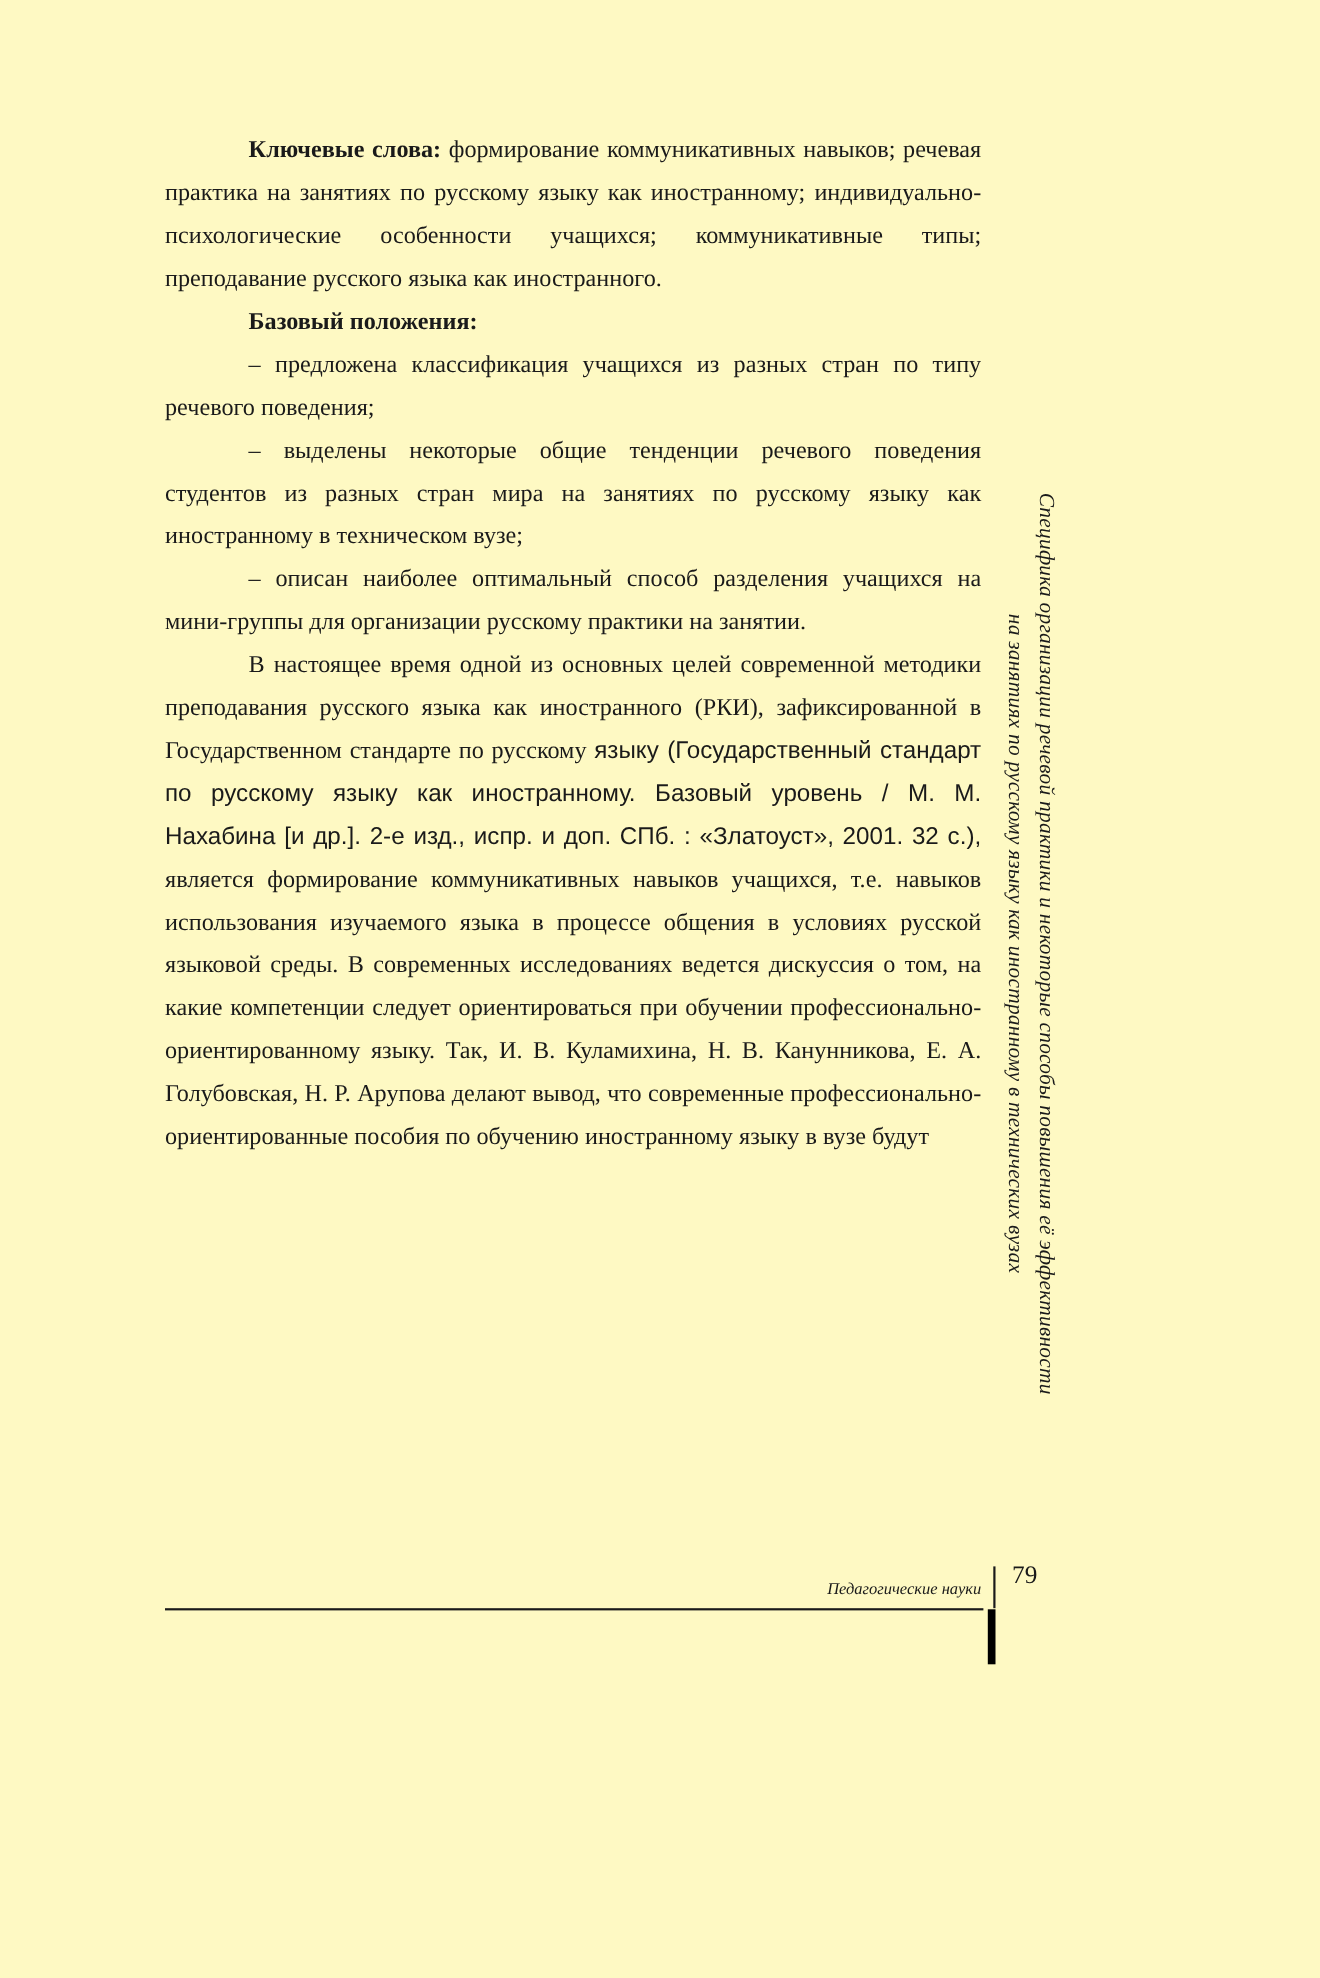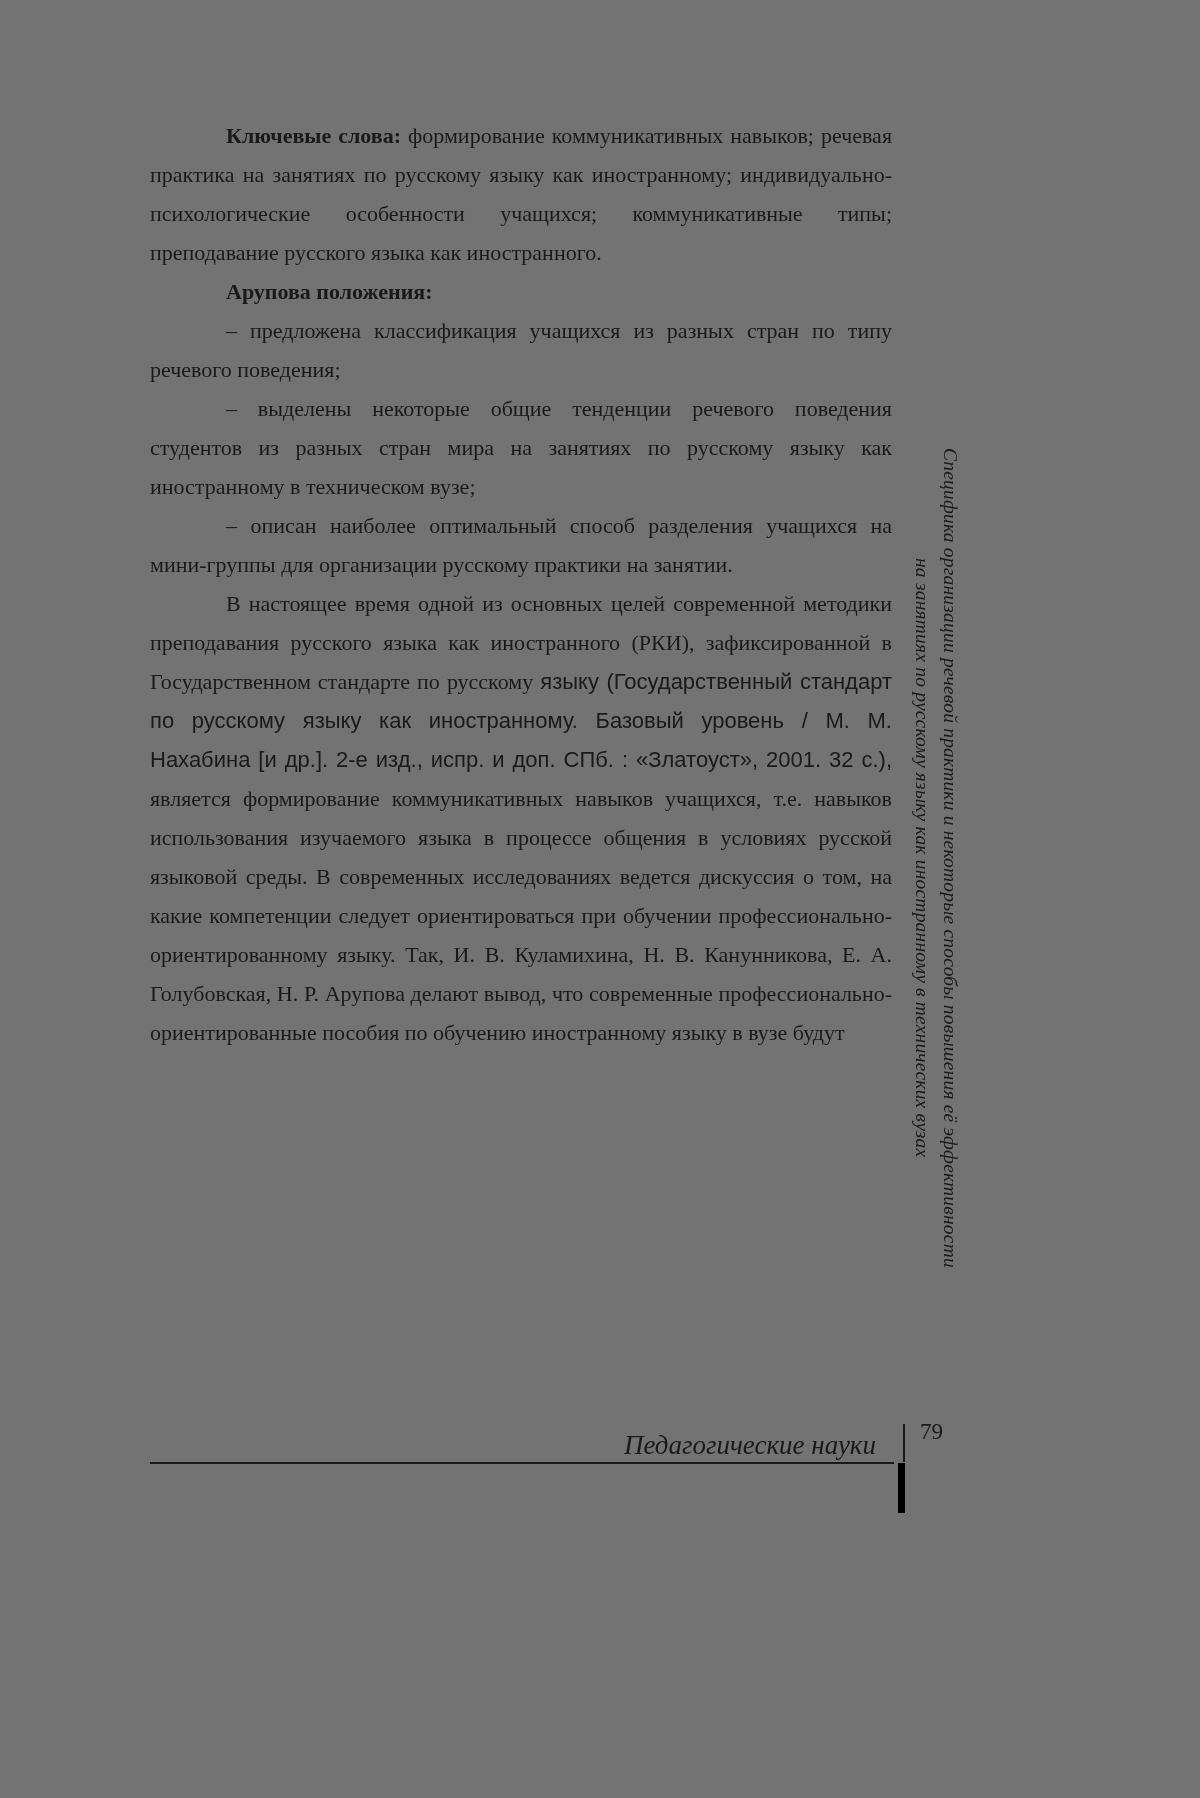--- a/index.html
+++ b/index.html
@@ -5,21 +5,21 @@
   * { margin: 0; padding: 0; box-sizing: border-box; }
   html, body { background: #ffffff; }
   body {
     width: 1200px;
     height: 1798px;
     position: relative;
     font-family: "Liberation Serif", serif;
     color: #1a1a1a;
     overflow: hidden;
   }
-  .page { position: absolute; inset: 0; background: #737373; }
+  .page { position: absolute; inset: 0; background: #fef9c3; }
 
   
   .text-col {
     position: absolute;
     left: 150px;
     top: 116px;
     width: 742px;
     font-size: 22px;
     line-height: 39px;
     text-align: justify;
@@ -52,26 +52,26 @@
     text-align: center;
     letter-spacing: 0.2px;
     color: #1a1a1a;
     white-space: nowrap;
   }
   .margin-title .mline { display: block; }
 
   
   .footer-label {
     position: absolute;
-    left: 144px;
+    left: 160px;
     top: 1428px;
     width: 732px;
     text-align: right;
     font-style: italic;
-    font-size: 27px;
+    font-size: 15px;
     line-height: 34px;
   }
   .footer-rule {
     position: absolute;
     left: 150px;
     top: 1462px;
     width: 744px;
     height: 2px;
     background: #1a1a1a;
   }
@@ -101,21 +101,21 @@
 </style>
 </head>
 <body>
 
 <div class="page">
 
   <div class="text-col">
 
     <p class="para"><span class="b">Ключевые слова:</span><span> формирование коммуникативных навыков; речевая практика на занятиях по русскому языку как иностранному; индивидуально-психологические особенности учащихся; коммуникативные типы; преподавание русского языка как иностранного.</span></p>
 
-    <p class="heading">Арупова положения:</p>
+    <p class="heading">Базовый положения:</p>
 
     <p class="para">– предложена классификация учащихся из разных стран по типу речевого поведения;</p>
     <p class="para">– выделены некоторые общие тенденции речевого поведения студентов из разных стран мира на занятиях по русскому языку как иностранному в техническом вузе;</p>
     <p class="para">– описан наиболее оптимальный способ разделения учащихся на мини-группы для организации русскому практики на занятии.</p>
 
 
     <p class="para"><span>В настоящее время одной из основных целей современной методики преподавания русского языка как иностранного (РКИ), зафиксированной в Государственном стандарте по русскому </span><span class="sans">языку (Государственный стандарт по русскому языку как иностранному. Базовый уровень / М. М. Нахабина [и др.]. 2-е изд., испр. и доп. СПб. : «Златоуст», 2001. 32 с.), </span><span>является формирование коммуникативных навыков учащихся, т.е. навыков использования изучаемого языка в процессе общения в условиях русской языковой среды. В современных исследованиях ведется дискуссия о том, на какие компетенции следует ориентироваться при обучении профессионально-ориентированному языку. Так, И. В. Куламихина, Н. В. Канунникова, Е. А. Голубовская, Н. Р. Арупова делают вывод, что современные профессионально-ориентированные пособия по обучению иностранному языку в вузе будут</span></p>
 
   </div>
 

